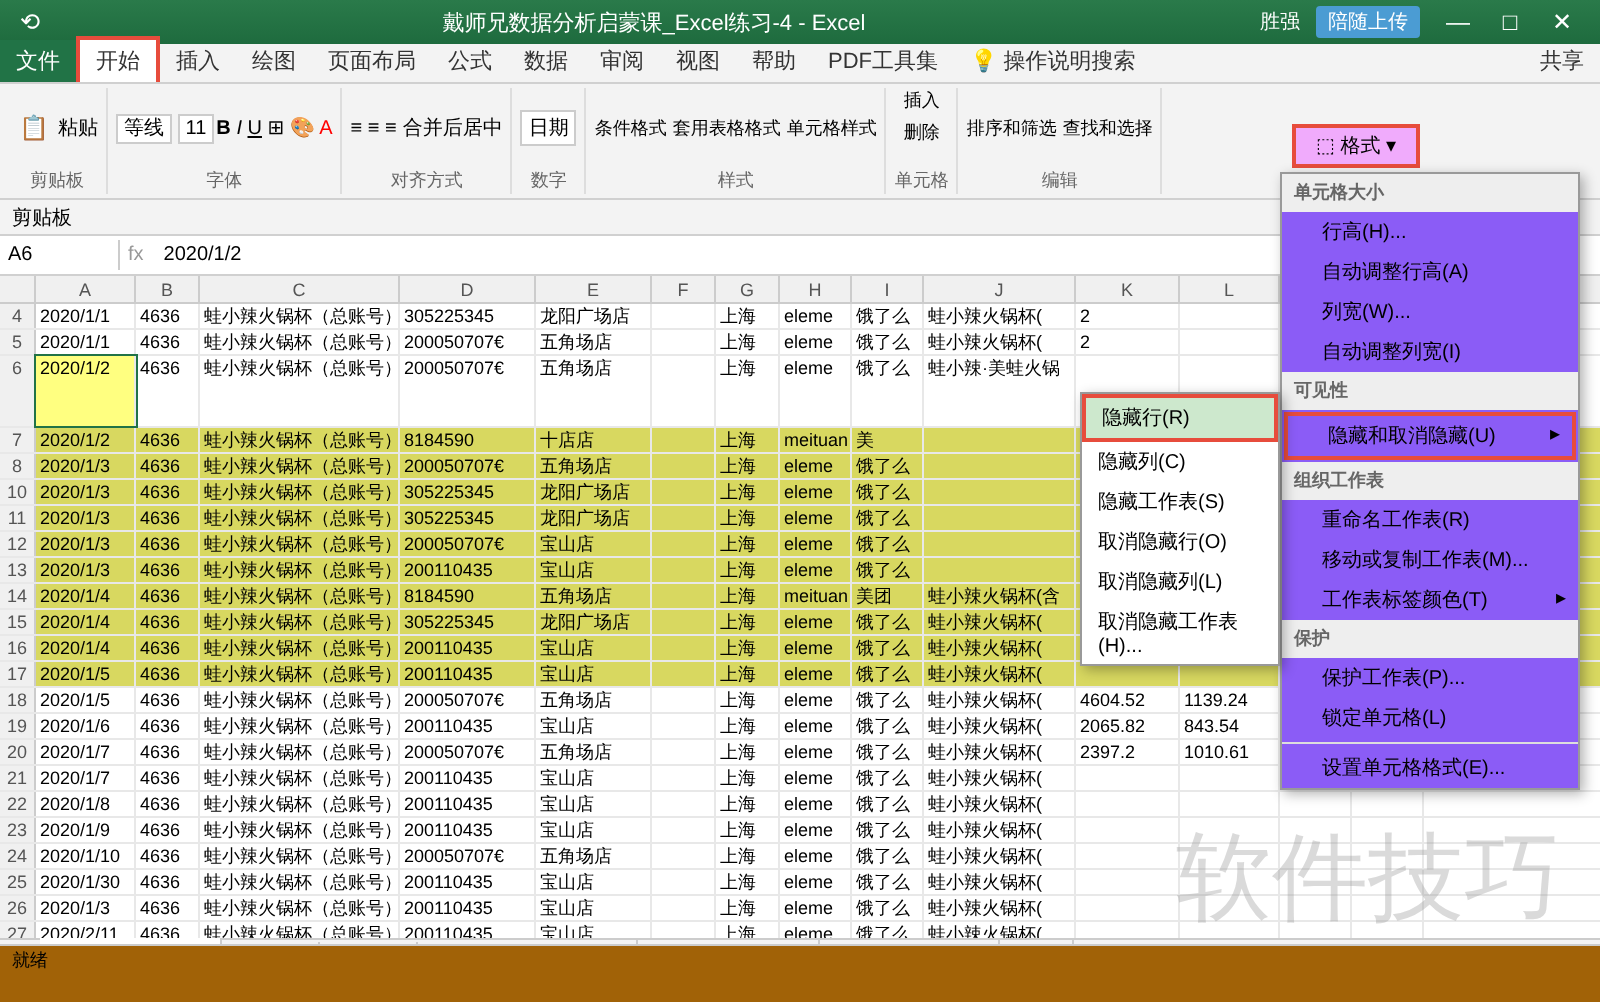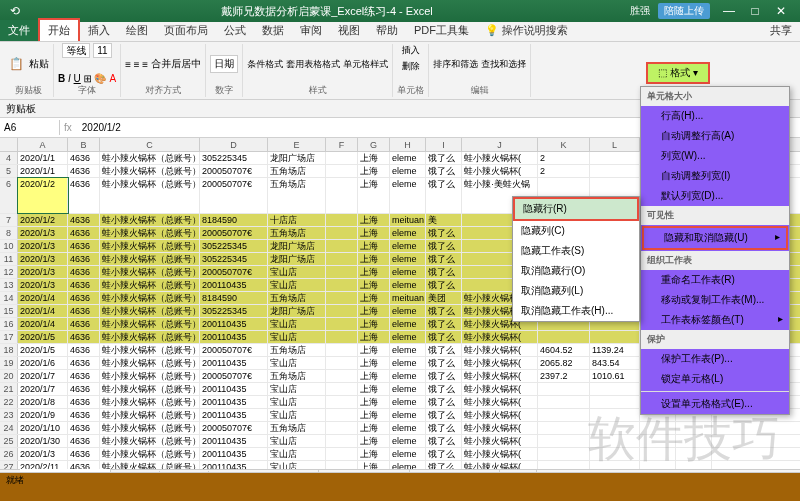--- a/index.html
+++ b/index.html
@@ -25,28 +25,28 @@
 .clipboard-bar { height:18px; background:#f3f3f3; border-bottom:1px solid #d0d0d0; padding:2px 6px; font-size:10px; }
 .grid { position:relative; }
 .colhead { display:flex; background:#f0f0f0; border-bottom:1px solid #ccc; height:14px; }
 .ch { border-right:1px solid #ccc; text-align:center; font-size:9px; color:#555; line-height:14px; }
 .rowhead { width:18px; background:#f0f0f0; border-right:1px solid #ccc; text-align:center; font-size:9px; color:#555; line-height:13px; }
 .row { display:flex; height:13px; border-bottom:1px solid #e8e8e8; }
 .cell { border-right:1px solid #e8e8e8; font-size:9px; padding:0 2px; overflow:hidden; white-space:nowrap; line-height:13px; }
 .row.hl { background:#d8d860; }
 .cell.sel { background:#ffff80; outline:1px solid #217346; }
 .row.tall { height:36px; }
-.format-btn { position:absolute; top:62px; right:90px; border:2px solid #e74c3c; padding:2px 10px; background:#bef264; font-size:10px; z-index:5; }
+.format-btn { position:absolute; top:62px; right:90px; border:2px solid #e74c3c; padding:2px 10px; background:#f0abfc; font-size:10px; z-index:5; }
 .dd1 { position:absolute; top:86px; right:10px; width:150px; background:#8b5cf6; border:1px solid #999; box-shadow:2px 2px 6px rgba(0,0,0,.3); z-index:10; font-size:10px; }
 .dd1 .hdr { background:#eee; padding:3px 6px; font-weight:bold; font-size:9px; color:#666; }
 .dd1 .item { padding:3px 6px 3px 20px; position:relative; }
 .dd1 .item.arrow::after { content:"▸"; position:absolute; right:6px; }
 .dd1 .sep { height:1px; background:#ddd; margin:2px 0; }
 .dd1 .item.boxed { border:2px solid #e74c3c; margin:1px; }
-.dd2 { position:absolute; top:196px; right:160px; width:128px; background:#fff; border:1px solid #999; box-shadow:2px 2px 6px rgba(0,0,0,.3); z-index:11; font-size:10px; }
+.dd2 { position:absolute; top:196px; right:160px; width:100px; background:#fff; border:1px solid #999; box-shadow:2px 2px 6px rgba(0,0,0,.3); z-index:11; font-size:10px; }
 .dd2 .item { padding:3px 8px; }
 .dd2 .item.hl { background:#cde8cd; border:2px solid #e74c3c; }
 .sheets { position:absolute; bottom:14px; left:0; right:0; height:18px; background:#f3f3f3; border-top:1px solid #ccc; display:flex; align-items:center; font-size:10px; padding-left:20px; }
 .sheet { padding:2px 8px; border-right:1px solid #ccc; }
 .sheet.active { background:#fff; border-bottom:2px solid #217346; }
 .status { position:absolute; bottom:0; left:0; right:0; height:29px; background:#a16207; border-top:1px solid #ccc; font-size:9px; padding:1px 6px; display:flex; }
 .watermark { position:absolute; right:20px; bottom:30px; font-size:48px; color:rgba(150,150,150,.35); font-weight:300; z-index:3; pointer-events:none; }
 .cA{width:18px}.cB{width:50px}.cC{width:32px}.cD{width:100px}.cE{width:68px}.cF{width:58px}.cG{width:32px}.cH{width:32px}.cI{width:36px}.cJ{width:36px}.cK{width:76px}.cL{width:52px}.cM{width:50px}.cN{width:36px}
 </style>
 </head>
@@ -81,21 +81,21 @@
 
 <div class="ribbon">
   <div class="rgroup">
       <div class="ctrls">
         <span class="ico">📋</span>
         <span>粘贴</span>
       </div>
       <div class="label">剪贴板</div>
     </div>
   <div class="rgroup">
-      <div class="ctrls" style="flex-direction:column;gap:15px">
+      <div class="ctrls" style="gap:1px">
         <div><span class="fontbox">等线</span> <span class="fontbox">11</span></div>
         <div><b>B</b> <i>I</i> <u>U</u> <span>⊞</span> <span>🎨</span> <span style="color:red">A</span></div>
       </div>
       <div class="label">字体</div>
     </div>
   <div class="rgroup">
       <div class="ctrls">
         <span>≡ ≡ ≡</span> 
         <span>合并后居中</span>
       </div>
@@ -587,21 +587,20 @@
       </div>
     </div>
 </div>
 
 <div class="dd1">
   <div class="hdr">单元格大小</div>
   <div class="item">行高(H)...</div>
   <div class="item">自动调整行高(A)</div>
   <div class="item">列宽(W)...</div>
   <div class="item">自动调整列宽(I)</div>
-  <div class="item">默认列宽(D)...</div>
   <div class="hdr">可见性</div>
   <div class="item arrow boxed">隐藏和取消隐藏(U)</div>
   <div class="hdr">组织工作表</div>
   <div class="item">重命名工作表(R)</div>
   <div class="item">移动或复制工作表(M)...</div>
   <div class="item arrow">工作表标签颜色(T)</div>
   <div class="hdr">保护</div>
   <div class="item">保护工作表(P)...</div>
   <div class="item">锁定单元格(L)</div>
   <div class="sep"></div>

